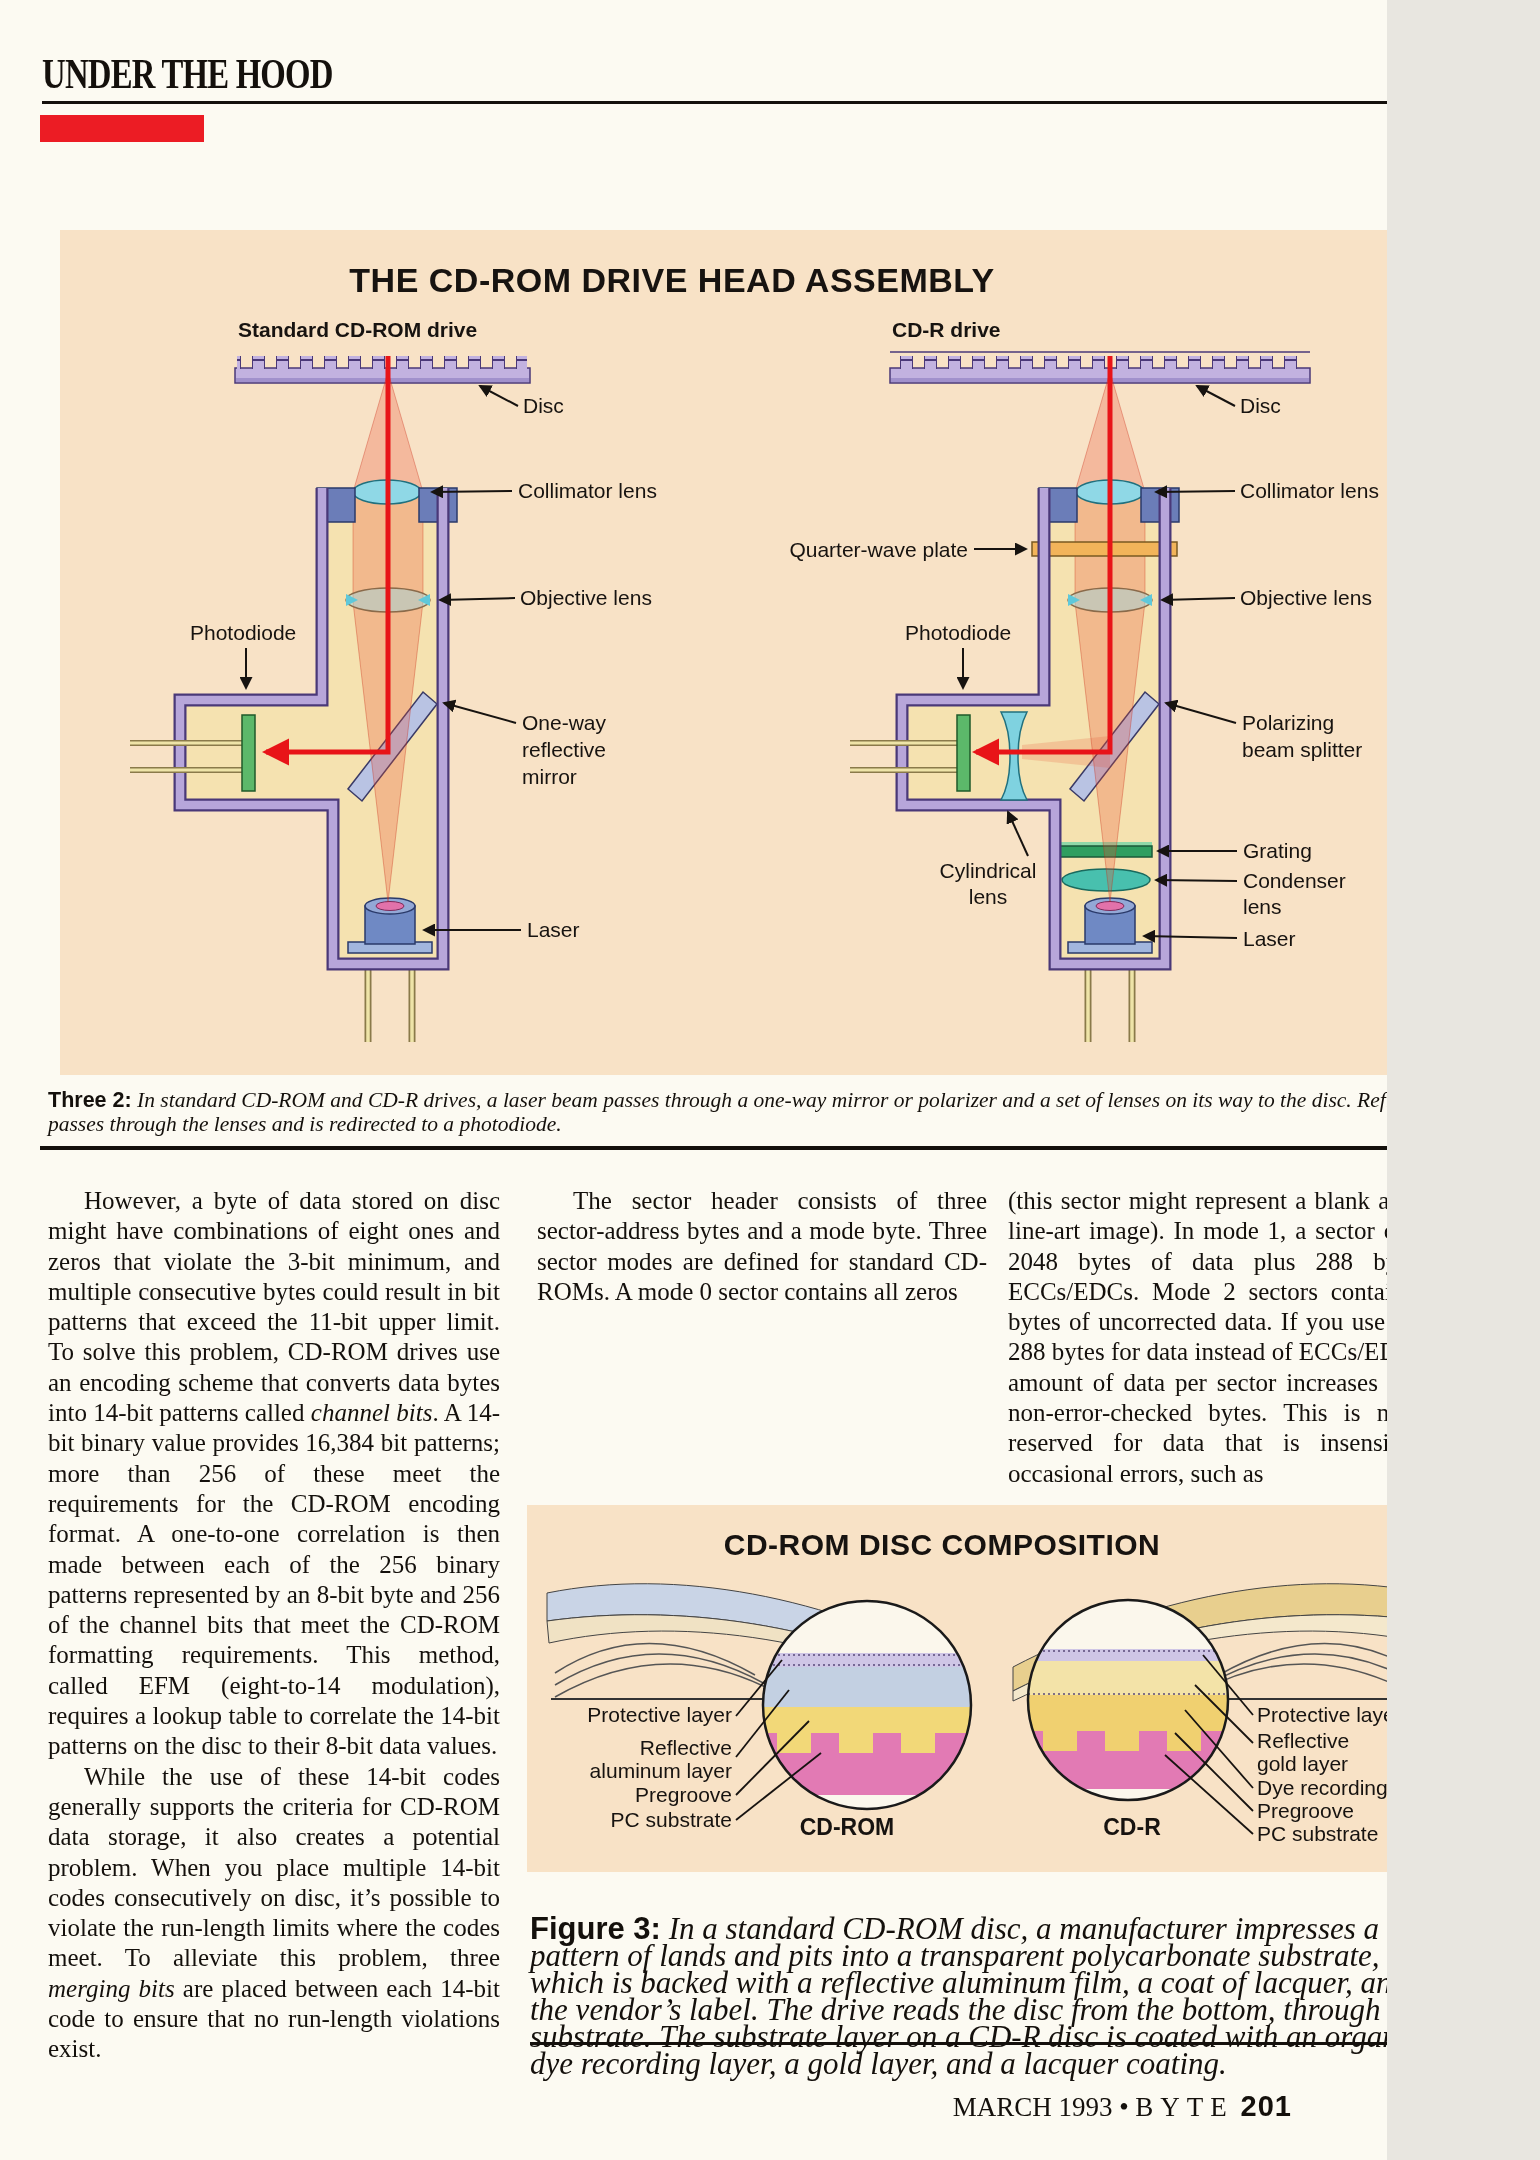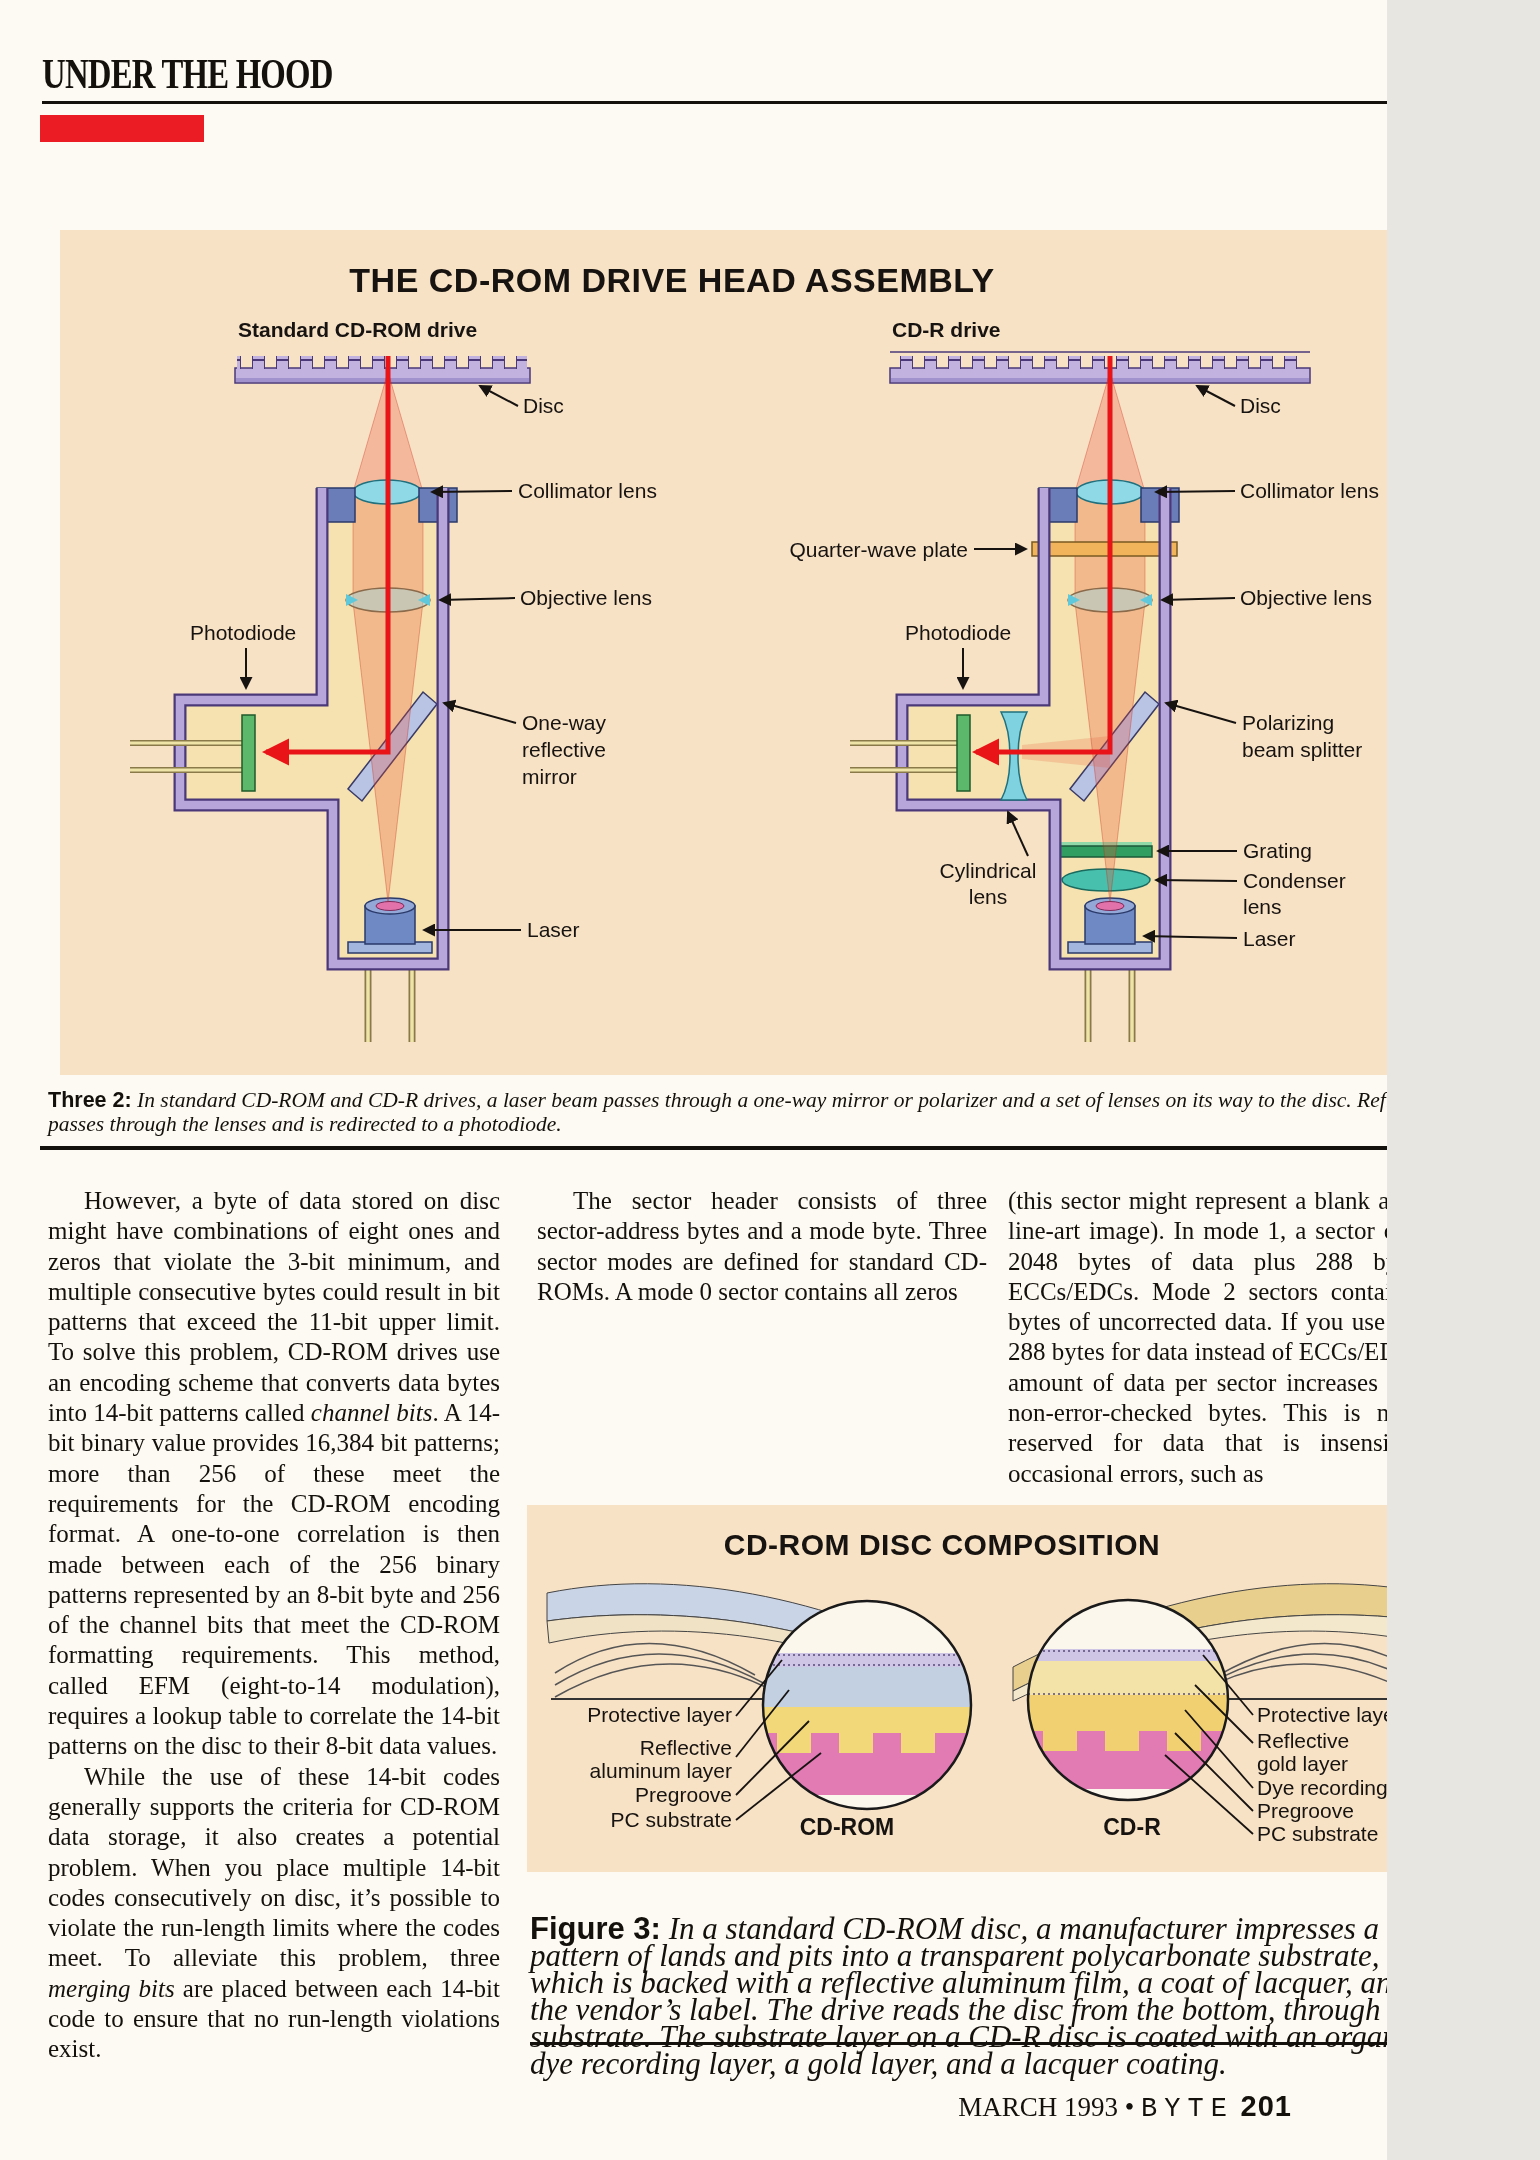--- a/index.html
+++ b/index.html
@@ -30,21 +30,21 @@
   .bodycol{font-family:"Liberation Serif",serif;font-size:25px;line-height:30.3px;
         text-align:justify;color:#14100c;}
   .bodycol p{margin:0;text-indent:36px;}
   .bodycol p.cont{text-indent:0;}
   .it{font-style:italic;}
   #col1{left:48px;top:1186px;width:452px;}
   #col2{left:537px;top:1186px;width:450px;}
   #col3{left:1008px;top:1186px;width:459px;}
   .footer{right:95px;top:2090px;font-family:"Liberation Serif",serif;font-size:27px;
         white-space:nowrap;color:#14100c;}
-  .footer .mag{letter-spacing:7px;font-family:Liberation Mono, monospace;}
+  .footer .mag{letter-spacing:7px;}
   .footer .pgnum{font-family:"Liberation Sans",sans-serif;font-weight:bold;font-size:29px;letter-spacing:1px;margin-top:30px;}
 </style>
 </head>
 <body>
 
 <div id="page">
 
   <div class="abs masthead">UNDER THE HOOD</div>
   <div class="abs rule-top"></div>
   <div class="abs red-bar" style="background:#ec1c24;"></div>

